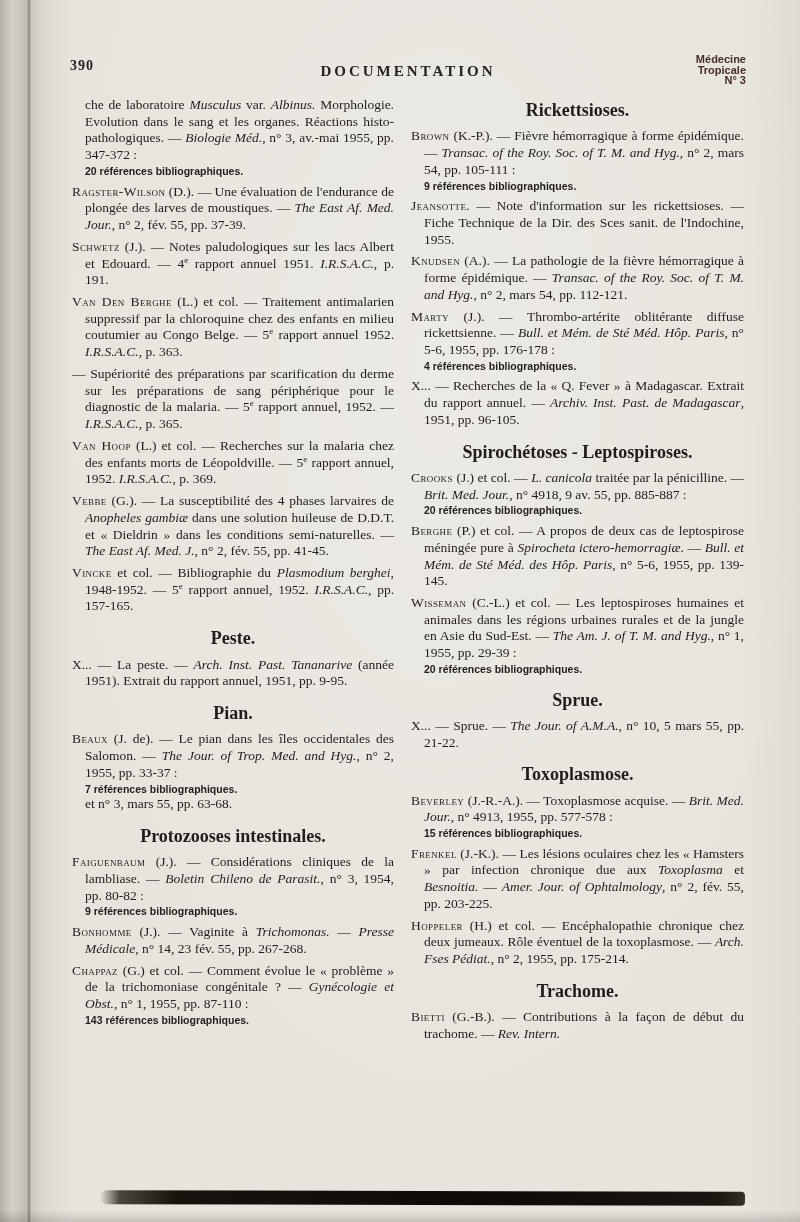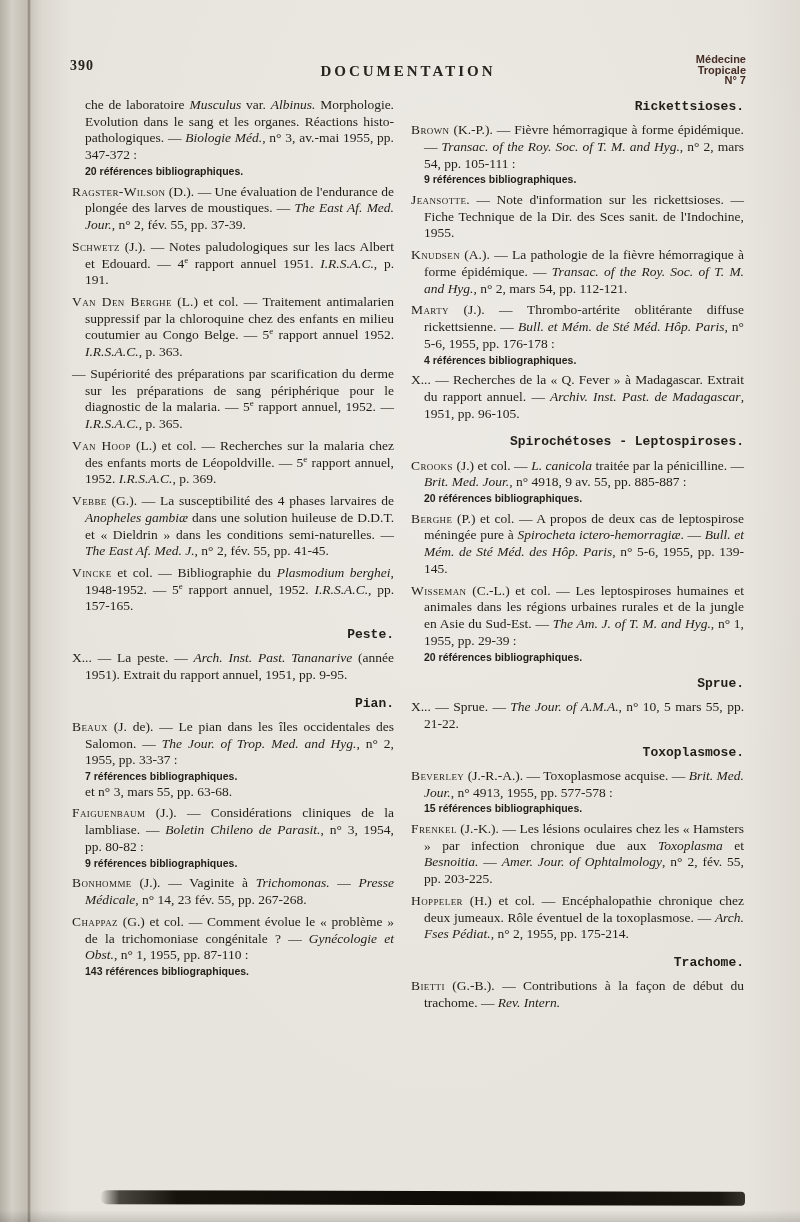--- a/index.html
+++ b/index.html
@@ -50,22 +50,22 @@
   .entry.cont { text-indent:0; }
   .sc  { font-variant:small-caps; letter-spacing:0.4px; }
   .i   { font-style:italic; }
   .sup { vertical-align:super; font-size:9px; line-height:0; }
   .ref {
     display:block; text-indent:0; text-align:left;
     font-family:"Liberation Sans","DejaVu Sans",sans-serif;
     font-weight:bold; font-size:10.5px; line-height:1.3; padding-top:1px;
   }
   .sec-heading {
-    font-family:Liberation Mono, monospace;
-    font-weight:bold; font-size:13px; text-align:right;
+    font-family:Liberation Serif, serif;
+    font-weight:bold; font-size:18px; text-align:center;
     margin:12px 0 7px 0; color:#211d18;
   }
   .sec-heading:first-child { margin-top:2px; }
   .scan-bar {
     position:absolute; left:100px; width:645px; bottom:17px; height:14px;
     background:linear-gradient(90deg, rgba(22,18,12,0) 0%, rgba(22,18,12,0.75) 3%, #16120c 12%, #0e0b07 60%, #1a1610 96%, rgba(22,18,12,0.85) 100%);
     border-radius:7px 4px 4px 7px;
     transform:rotate(0.15deg);
   }
 </style>
@@ -74,38 +74,39 @@
 
 <div class="page">
   <div class="fold-line"></div>
 
   <div class="header">
     <span class="page-num">390</span>
     <span class="doc-title">DOCUMENTATION</span>
     <div class="masthead">
       <div>Médecine</div>
       <div>Tropicale</div>
-      <div>N° 7</div>
+      <div>N° 3</div>
     </div>
   </div>
 
   <div class="columns">
     <div class="col col-left" id="col-0">
         <p class="entry cont"><span>che de laboratoire </span><span class="i">Musculus</span><span> var. </span><span class="i">Albinus.</span><span> Morphologie. Evolution dans le sang et les organes. Réactions histo-pathologiques. — </span><span class="i">Biologie Méd.</span><span>, n° 3, av.-mai 1955, pp. 347-372 :</span><span class="ref">20 références bibliographiques.</span></p>
         <p class="entry"><span class="sc">Ragster-Wilson</span><span> (D.). — Une évaluation de l'endurance de plongée des larves de moustiques. — </span><span class="i">The East Af. Med. Jour.</span><span>, n° 2, fév. 55, pp. 37-39.</span></p>
         <p class="entry"><span class="sc">Schwetz</span><span> (J.). — Notes paludologiques sur les lacs Albert et Edouard. — 4</span><span class="sup">e</span><span> rapport annuel 1951. </span><span class="i">I.R.S.A.C.</span><span>, p. 191.</span></p>
         <p class="entry"><span class="sc">Van Den Berghe</span><span> (L.) et col. — Traitement antimalarien suppressif par la chloroquine chez des enfants en milieu coutumier au Congo Belge. — 5</span><span class="sup">e</span><span> rapport annuel 1952. </span><span class="i">I.R.S.A.C.</span><span>, p. 363.</span></p>
         <p class="entry"><span>— Supériorité des préparations par scarification du derme sur les préparations de sang périphérique pour le diagnostic de la malaria. — 5</span><span class="sup">e</span><span> rapport annuel, 1952. — </span><span class="i">I.R.S.A.C.</span><span>, p. 365.</span></p>
         <p class="entry"><span class="sc">Van Hoop</span><span> (L.) et col. — Recherches sur la malaria chez des enfants morts de Léopoldville. — 5</span><span class="sup">e</span><span> rapport annuel, 1952. </span><span class="i">I.R.S.A.C.</span><span>, p. 369.</span></p>
         <p class="entry"><span class="sc">Vebbe</span><span> (G.). — La susceptibilité des 4 phases larvaires de </span><span class="i">Anopheles gambiæ</span><span> dans une solution huileuse de D.D.T. et « Dieldrin » dans les conditions semi-naturelles. — </span><span class="i">The East Af. Med. J.</span><span>, n° 2, fév. 55, pp. 41-45.</span></p>
         <p class="entry"><span class="sc">Vincke</span><span> et col. — Bibliographie du </span><span class="i">Plasmodium berghei</span><span>, 1948-1952. — 5</span><span class="sup">e</span><span> rapport annuel, 1952. </span><span class="i">I.R.S.A.C.</span><span>, pp. 157-165.</span></p>
         <div class="sec-heading">Peste.</div>
         <p class="entry"><span>X... — La peste. — </span><span class="i">Arch. Inst. Past. Tananarive</span><span> (année 1951). Extrait du rapport annuel, 1951, pp. 9-95.</span></p>
         <div class="sec-heading">Pian.</div>
         <p class="entry"><span class="sc">Beaux</span><span> (J. de). — Le pian dans les îles occidentales des Salomon. — </span><span class="i">The Jour. of Trop. Med. and Hyg.</span><span>, n° 2, 1955, pp. 33-37 :</span><span class="ref">7 références bibliographiques.</span><span>et n° 3, mars 55, pp. 63-68.</span></p>
+        <div class="sec-heading">Protozooses intestinales.</div>
         <p class="entry"><span class="sc">Faiguenbaum</span><span> (J.). — Considérations cliniques de la lambliase. — </span><span class="i">Boletin Chileno de Parasit.</span><span>, n° 3, 1954, pp. 80-82 :</span><span class="ref">9 références bibliographiques.</span></p>
         <p class="entry"><span class="sc">Bonhomme</span><span> (J.). — Vaginite à </span><span class="i">Trichomonas.</span><span> — </span><span class="i">Presse Médicale</span><span>, n° 14, 23 fév. 55, pp. 267-268.</span></p>
         <p class="entry"><span class="sc">Chappaz</span><span> (G.) et col. — Comment évolue le « problème » de la trichomoniase congénitale ? — </span><span class="i">Gynécologie et Obst.</span><span>, n° 1, 1955, pp. 87-110 :</span><span class="ref">143 références bibliographiques.</span></p>
       </div>
     <div class="col col-right" id="col-1">
         <div class="sec-heading">Rickettsioses.</div>
         <p class="entry"><span class="sc">Brown</span><span> (K.-P.). — Fièvre hémorragique à forme épidémique. — </span><span class="i">Transac. of the Roy. Soc. of T. M. and Hyg.</span><span>, n° 2, mars 54, pp. 105-111 :</span><span class="ref">9 références bibliographiques.</span></p>
         <p class="entry"><span class="sc">Jeansotte</span><span>. — Note d'information sur les rickettsioses. — Fiche Technique de la Dir. des Sces sanit. de l'Indochine, 1955.</span></p>
         <p class="entry"><span class="sc">Knudsen</span><span> (A.). — La pathologie de la fièvre hémorragique à forme épidémique. — </span><span class="i">Transac. of the Roy. Soc. of T. M. and Hyg.</span><span>, n° 2, mars 54, pp. 112-121.</span></p>
         <p class="entry"><span class="sc">Marty</span><span> (J.). — Thrombo-artérite oblitérante diffuse rickettsienne. — </span><span class="i">Bull. et Mém. de Sté Méd. Hôp. Paris</span><span>, n° 5-6, 1955, pp. 176-178 :</span><span class="ref">4 références bibliographiques.</span></p>

